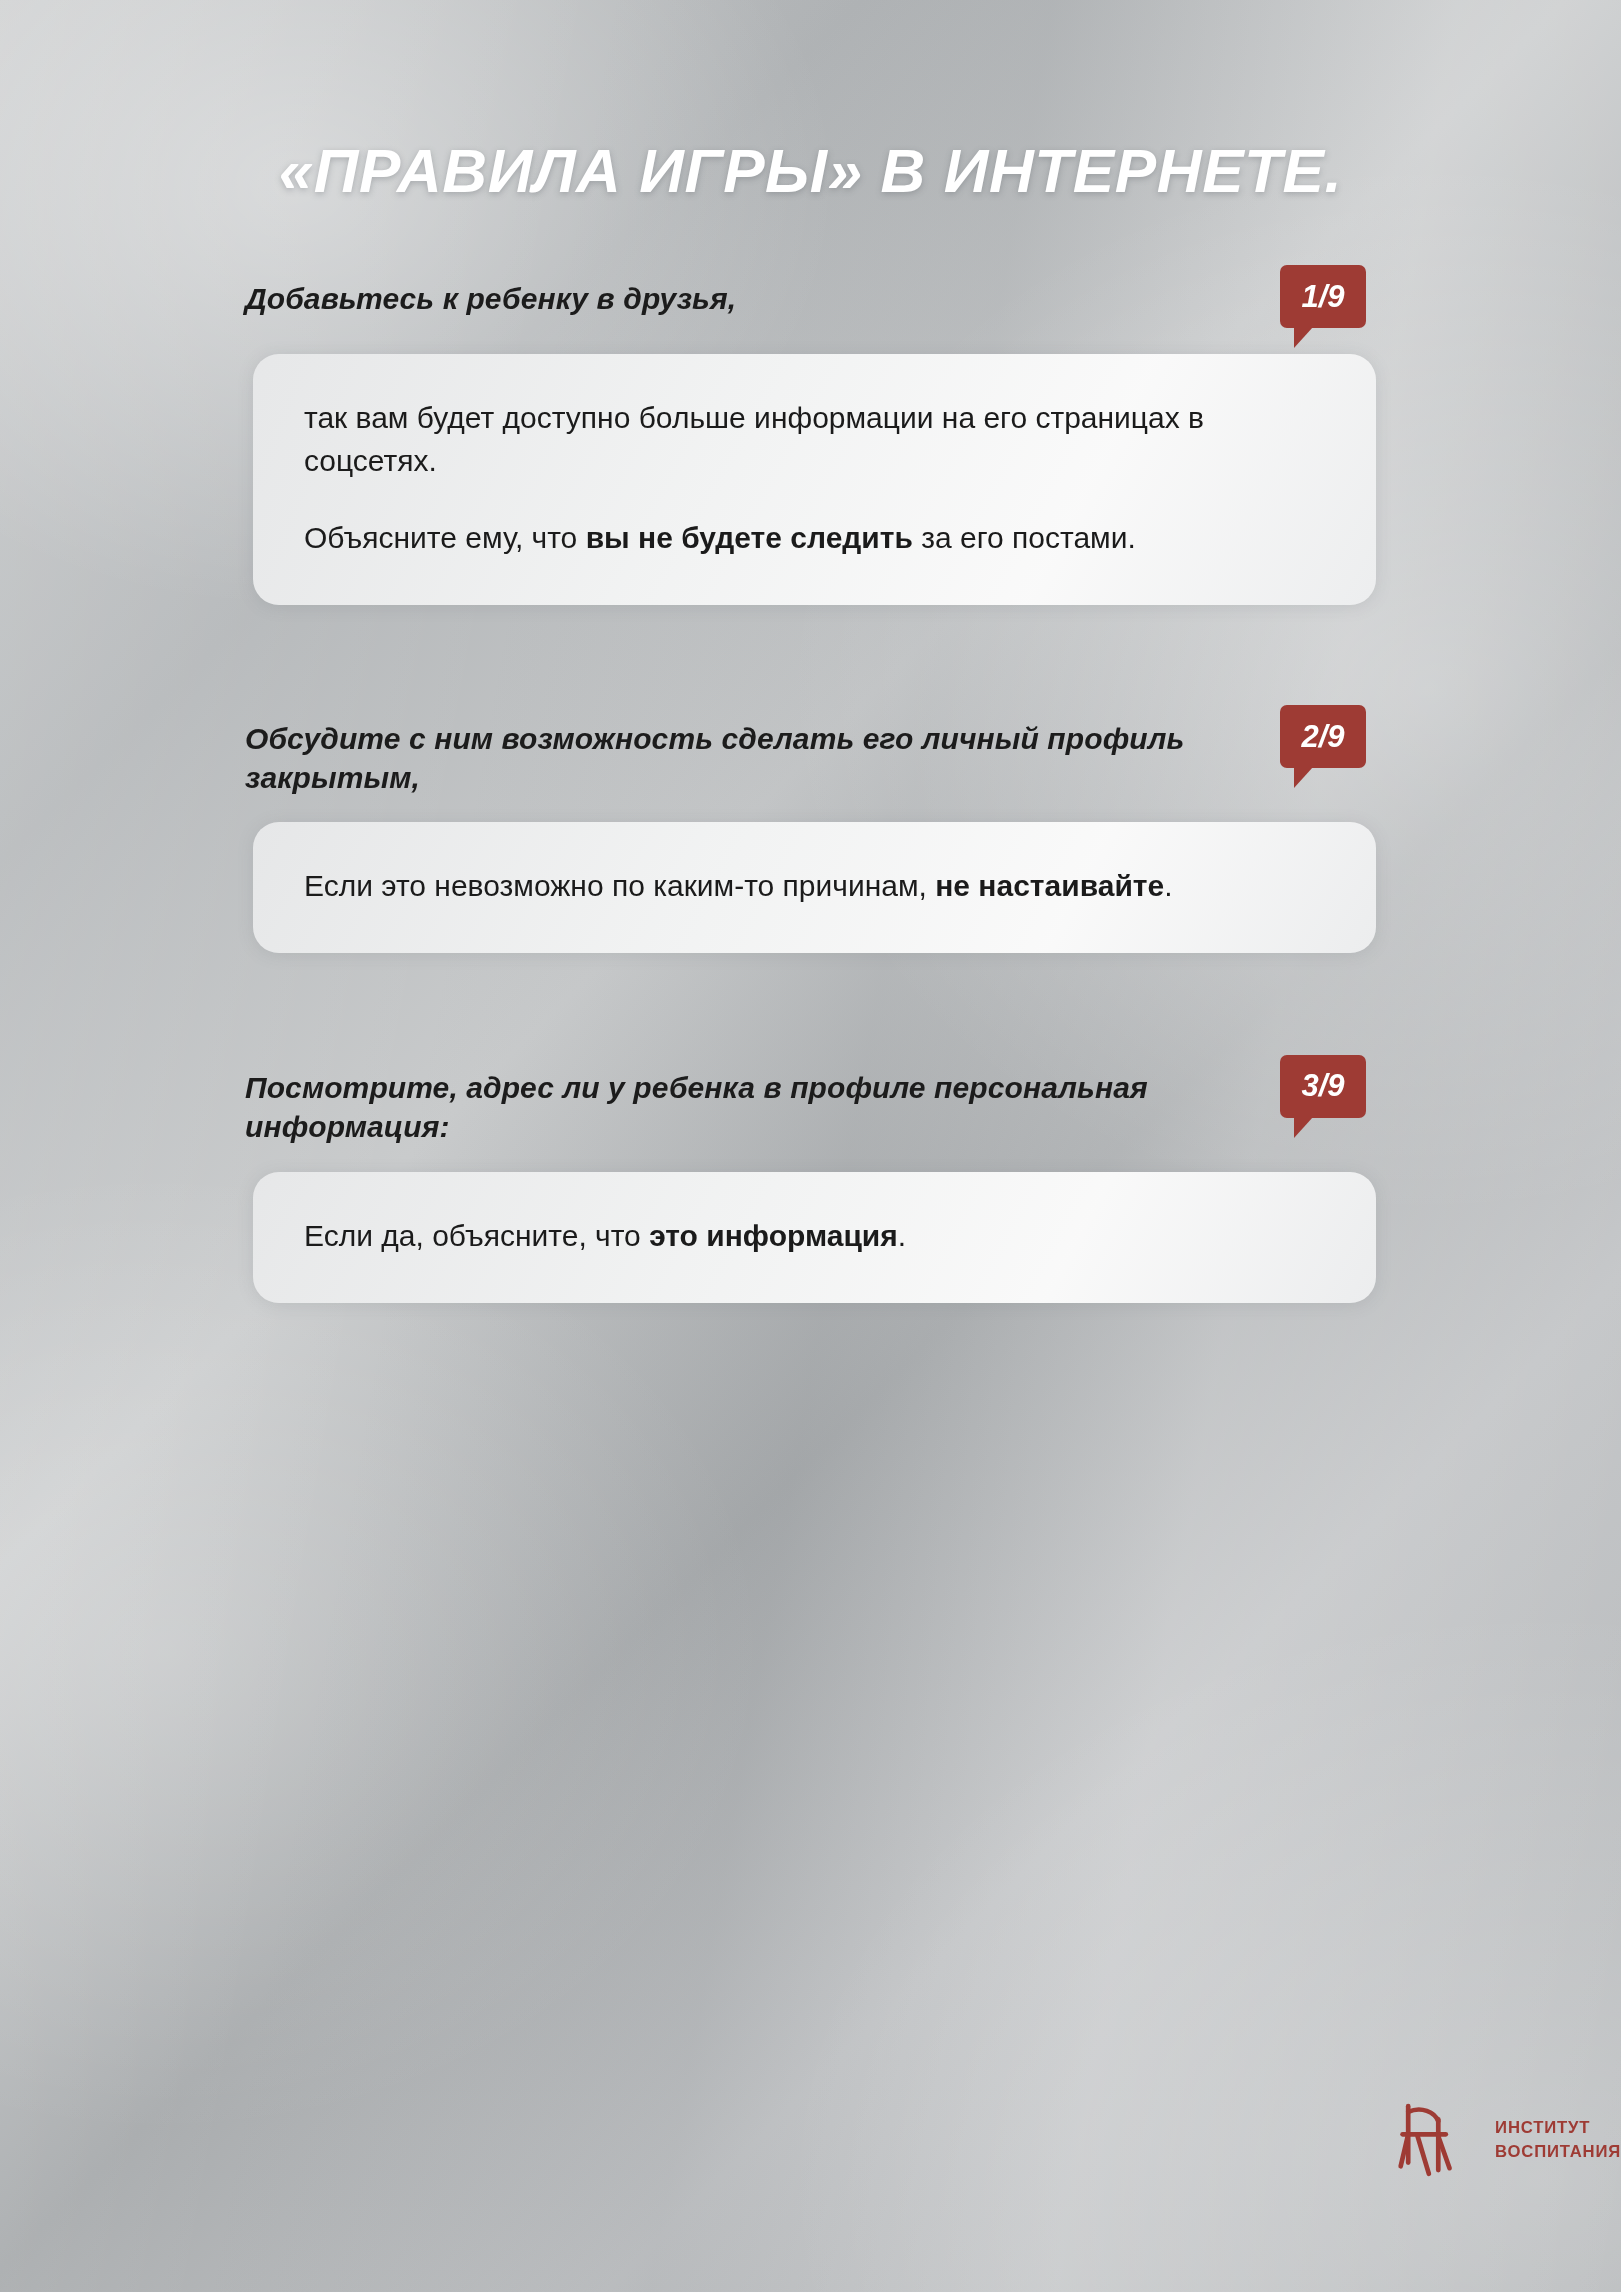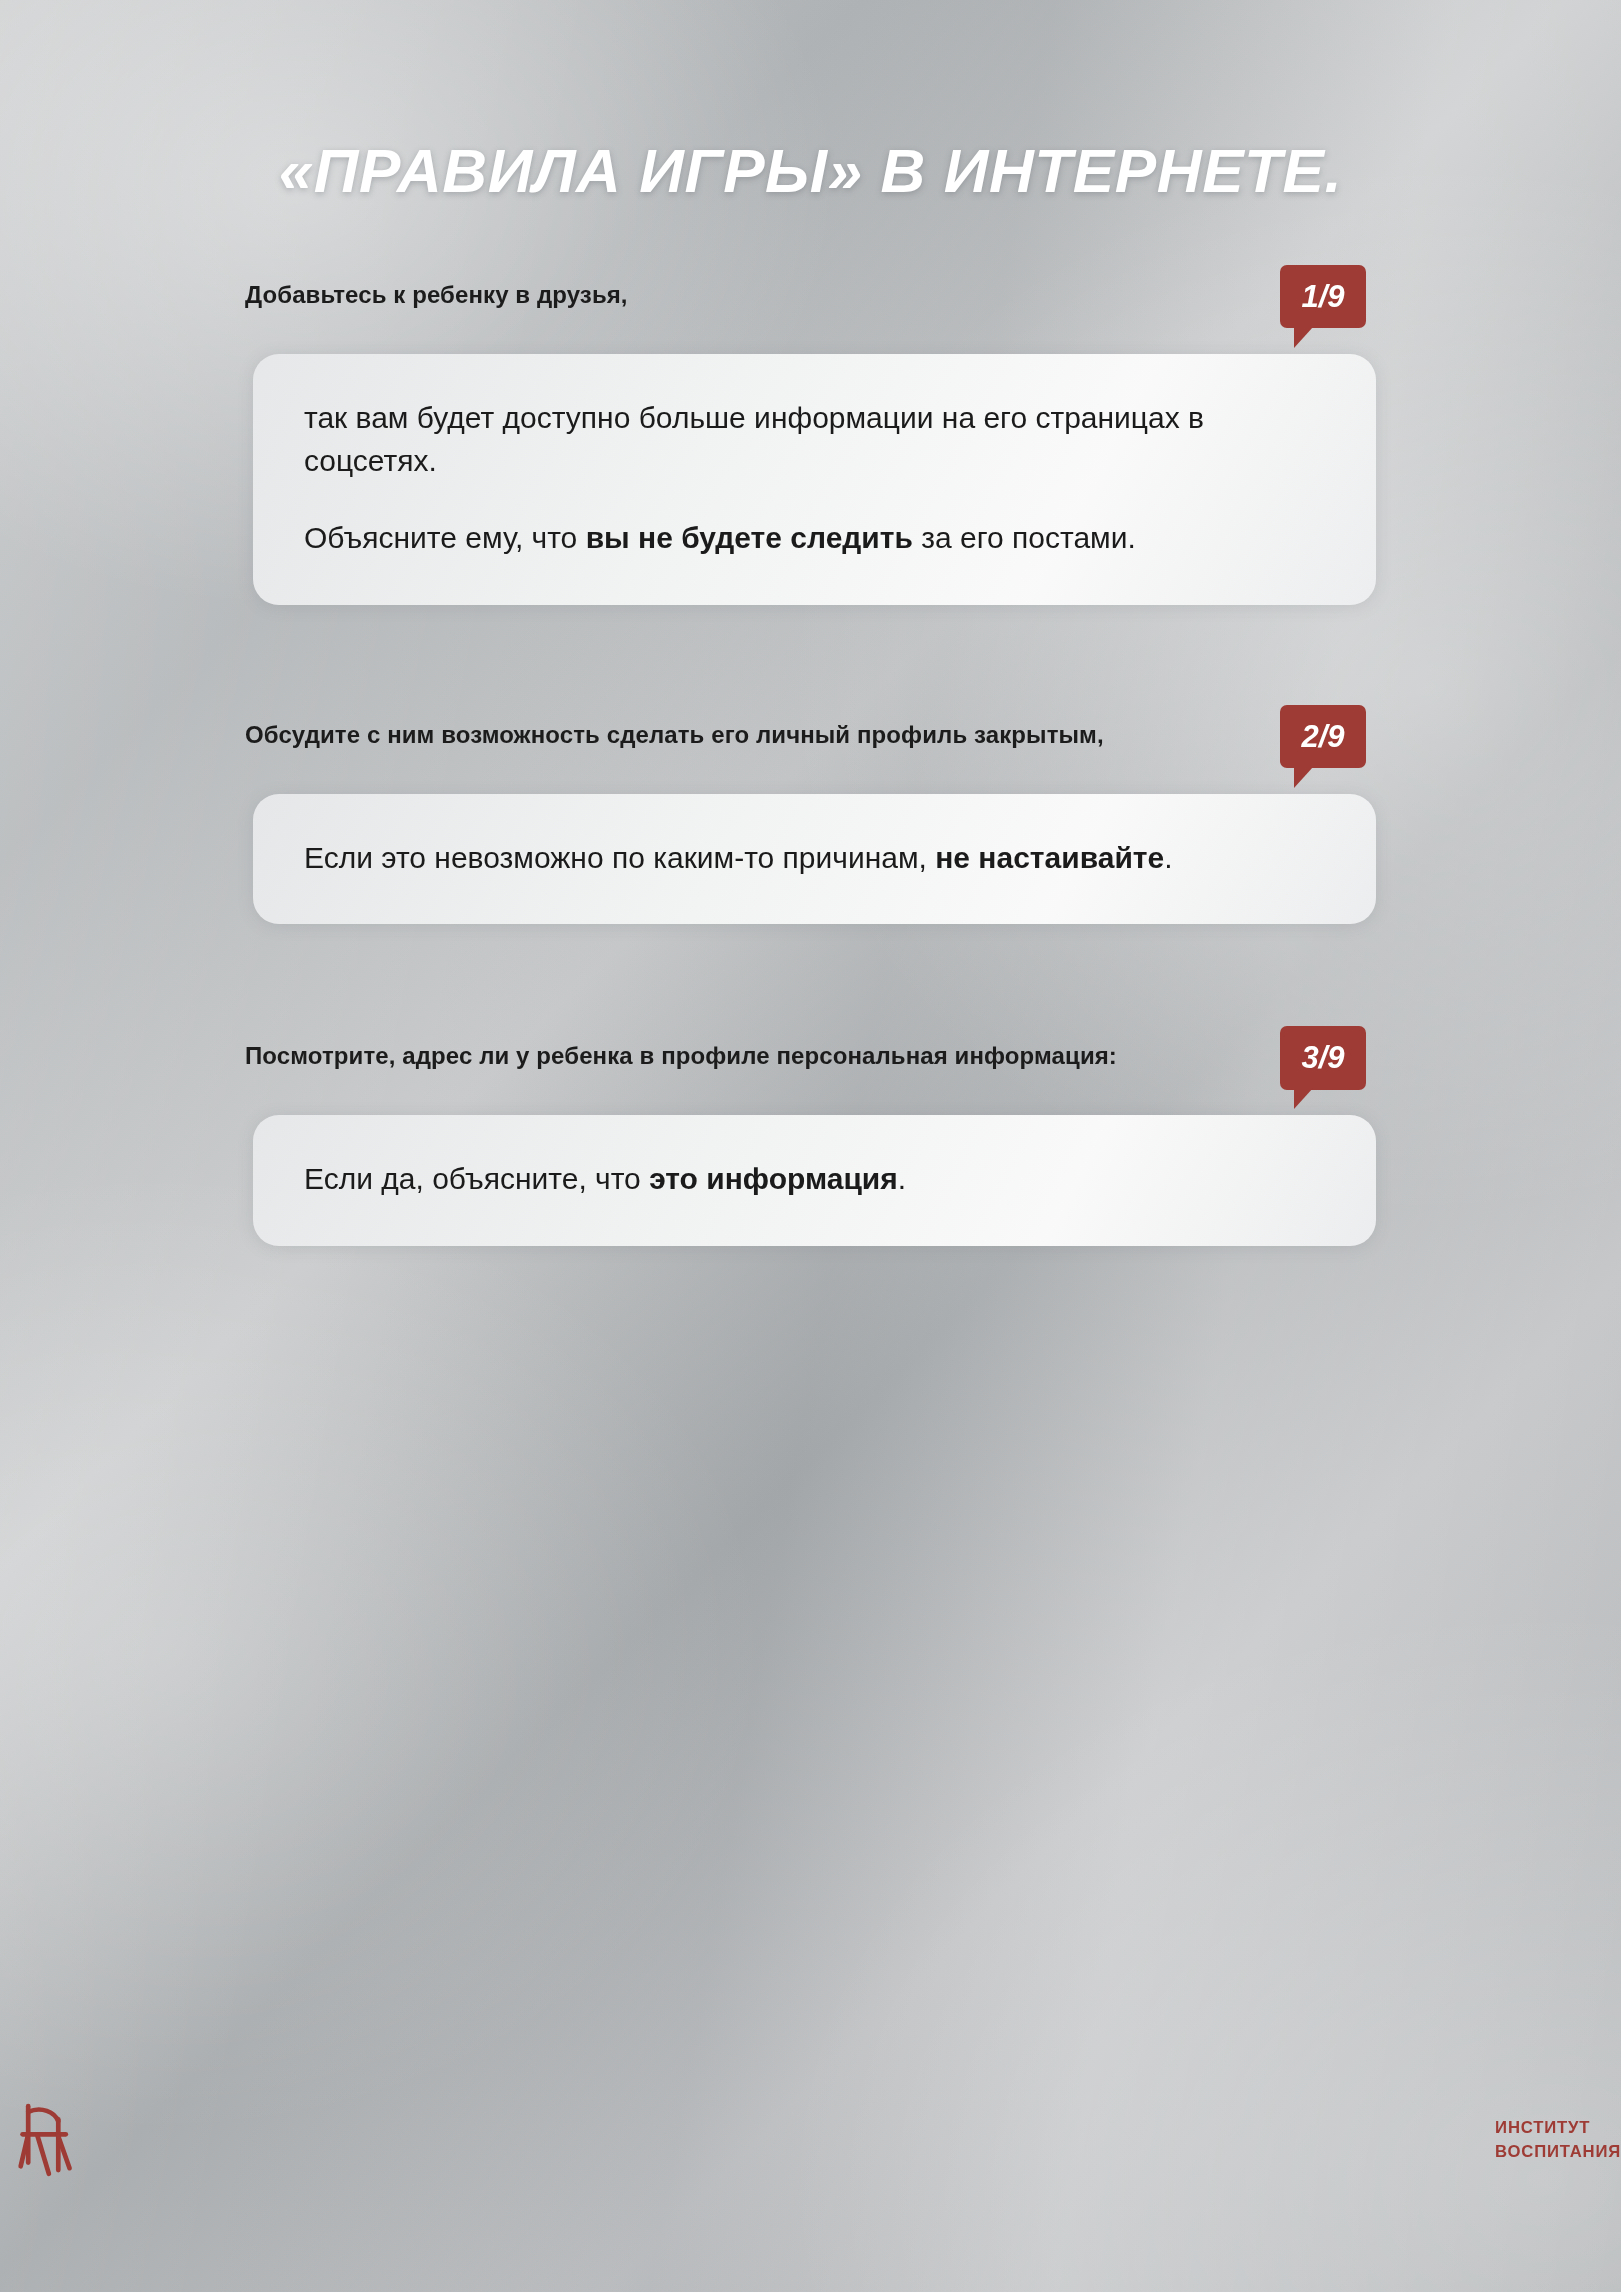--- a/index.html
+++ b/index.html
@@ -63,22 +63,23 @@
   .heading-row {
     display: flex;
     align-items: flex-start;
     justify-content: space-between;
     gap: 23.5px;
     padding-right: 9.8px;
   }
 
   .heading {
     color: #1c1c1c;
-    font-size: 24px;
-    font-weight: bold;
+    font-size: 30px;
+    font-weight: bold;
+    font-style: italic;
     line-height: 1.30;
     letter-spacing: 0.1px;
     max-width: 1010px;
     padding-top: 7.8px;
   }
 
   .badge-wrap {
     position: relative;
     flex: 0 0 auto;
     margin-top: -5.9px;
@@ -144,21 +145,21 @@
     top: 0;
   }
 
   .footer {
     position: absolute;
     left: 0;
     right: 0;
     bottom: 106px;
     display: flex;
     align-items: center;
-    justify-content: space-between;
+    justify-content: flex-end;
     gap: 21.6px;
     z-index: 3;
   }
   .logo-mark {
     width: 94px;
     height: 94px;
     flex: 0 0 auto;
   }
   .logo-text {
     color: #9e3b34;

